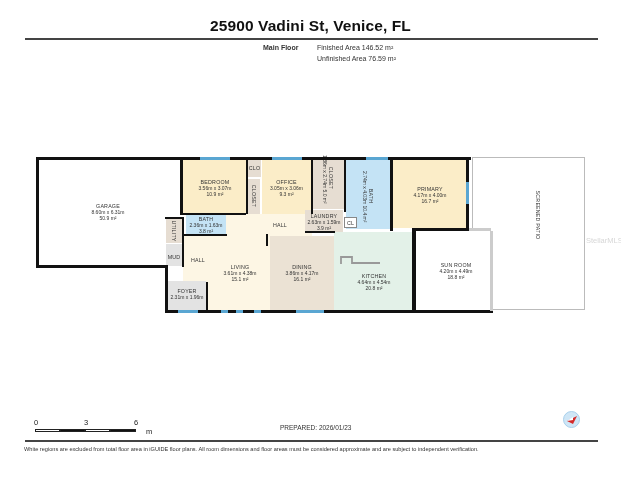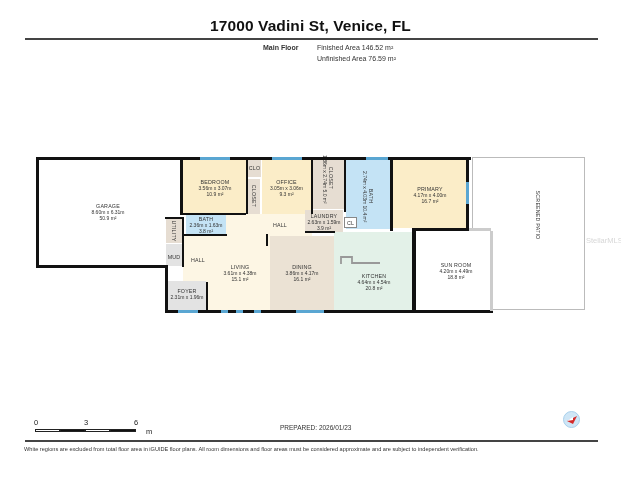--- a/index.html
+++ b/index.html
@@ -24,21 +24,21 @@
   .scale .nums span { position:absolute; top:0; font-size:7.5px; color:#222; }
   .scale .bar { position:absolute; top:11px; height:3px; border:1px solid #222; box-sizing:border-box; }
   .prepared { position:absolute; left:280px; top:424px; font-size:6.5px; color:#333; white-space:nowrap; }
   .disclaimer { position:absolute; left:24px; top:446px; font-size:5.6px; color:#333; white-space:nowrap; }
   .compass { position:absolute; left:563px; top:411px; width:17px; height:17px; border-radius:50%; background:#cfe6f6; border:1.5px solid #a8d0ec; box-sizing:border-box; }
   .watermark { position:absolute; left:586px; top:236px; font-size:7.5px; color:#d7d7d7; }
 </style>
 </head>
 <body>
 
-<div class="title">17000 Vadini St, Venice, FL</div>
+<div class="title">25900 Vadini St, Venice, FL</div>
 <div class="rule" style="top:38px;"></div>
 <div class="areas">
   <span class="lbl">Main Floor</span>
   <span class="v1">Finished Area 146.52 m²</span>
   <span class="v2">Unfinished Area 76.59 m²</span>
 </div>
 
 <div class="plan">
 
   <div class="room" style="left:472px; top:157px; width:113px; height:153px; border:1px solid #bbb; background:#fff;"></div>

